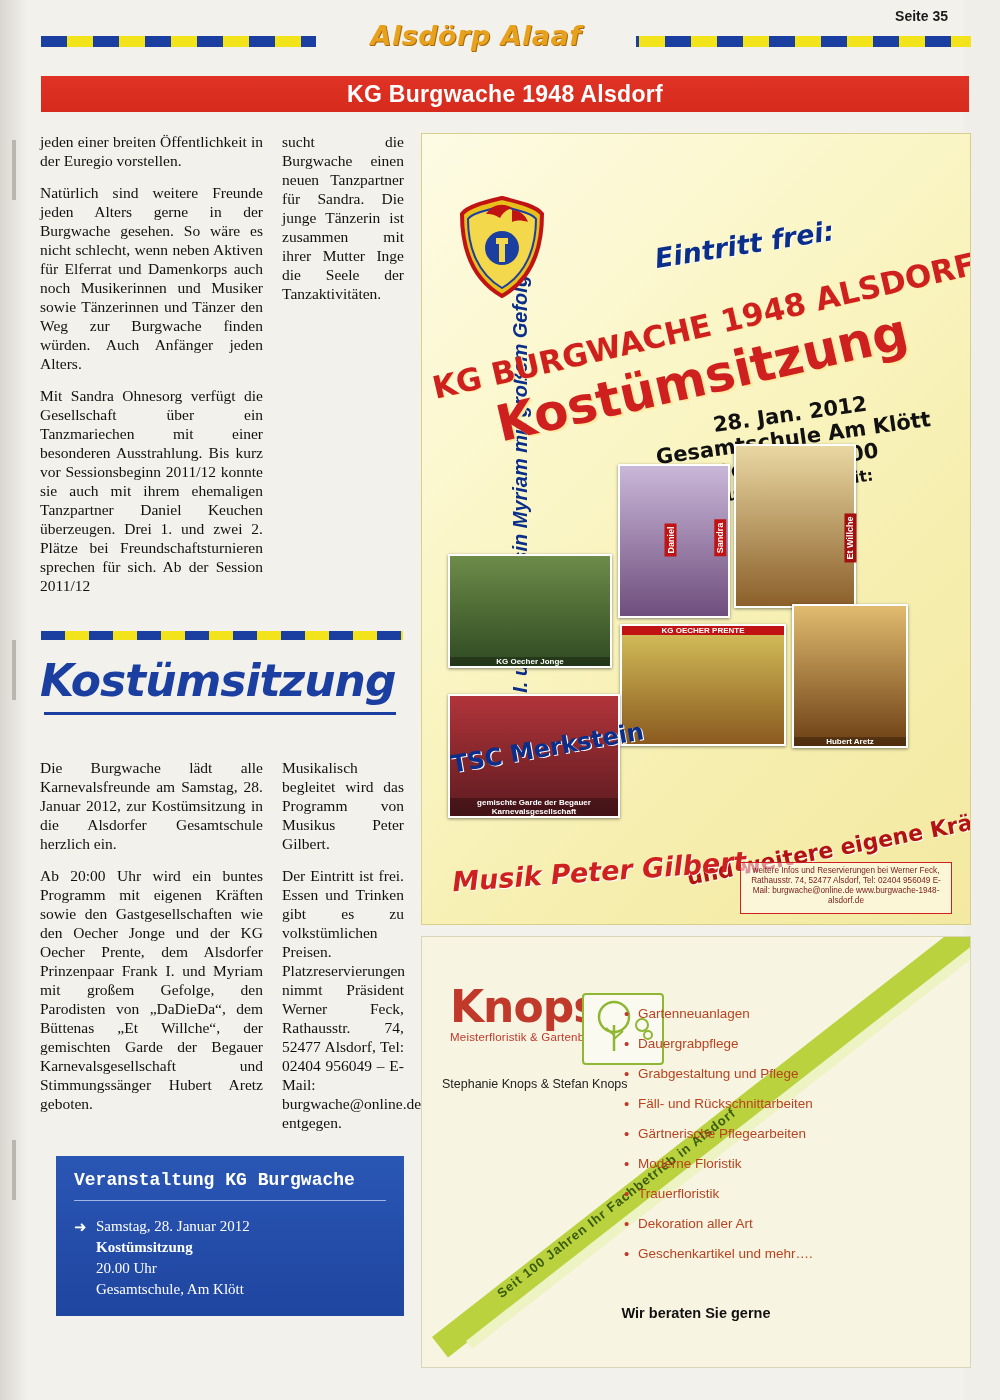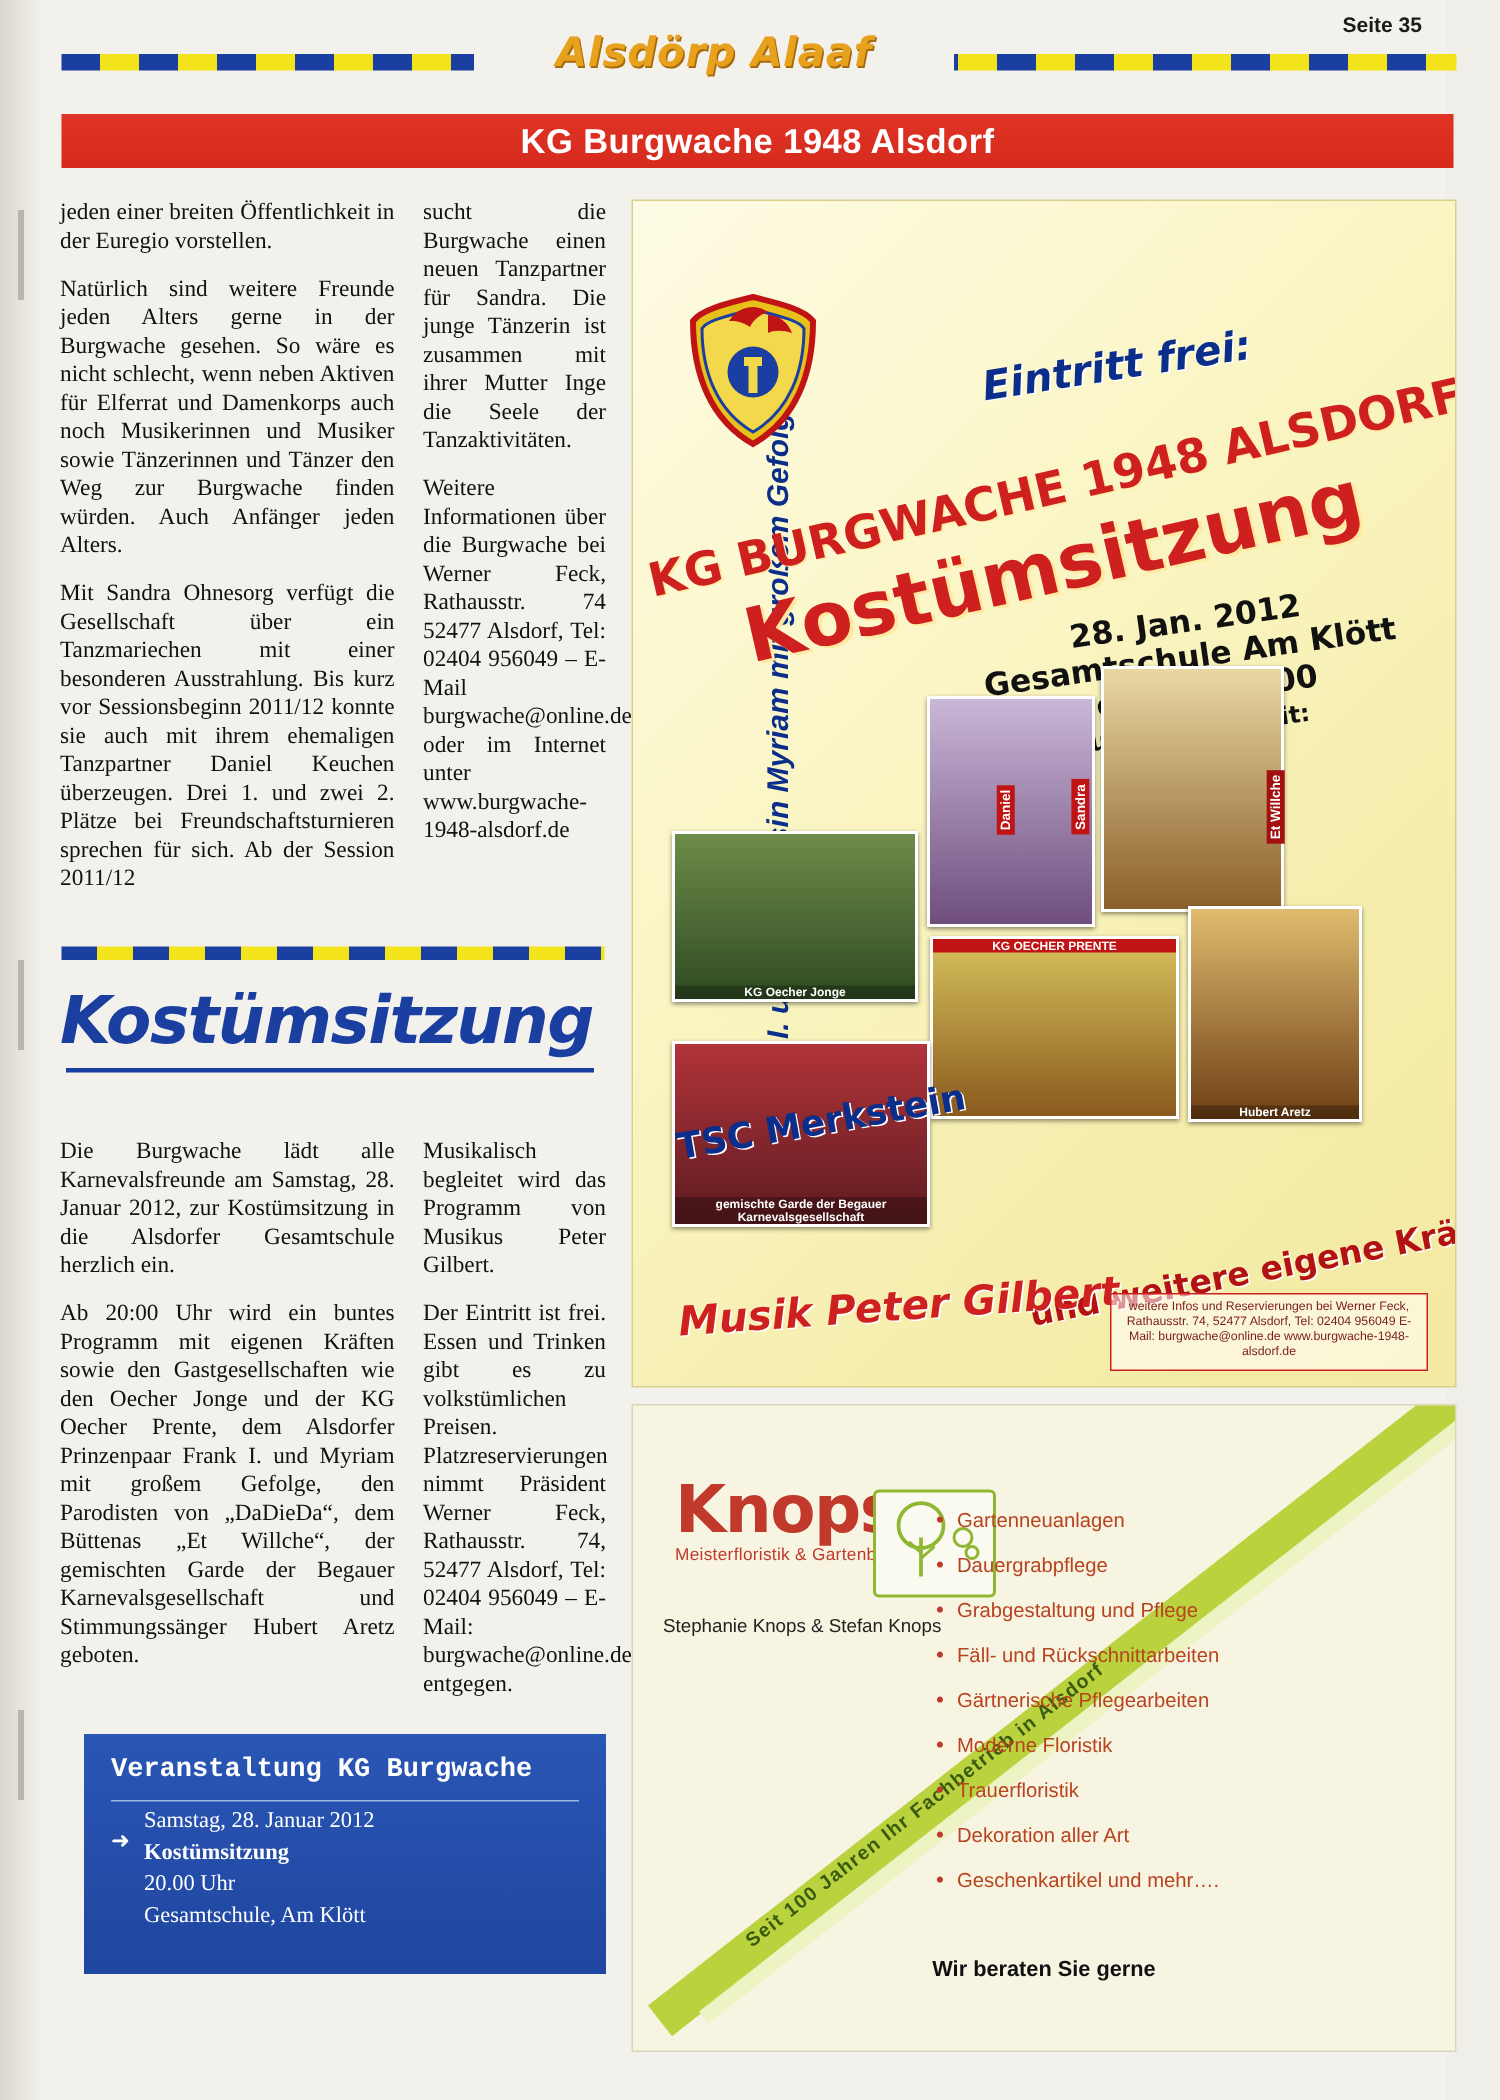--- a/index.html
+++ b/index.html
@@ -97,21 +97,21 @@
     font-family:Liberation Mono, monospace;
     font-weight:bold;font-size:18px;color:#fff;
   }
   .evbox-rule{
     position:absolute;left:18px;top:44px;width:312px;height:1px;background:#9db6e6;
   }
   .ev-arrow{
     position:absolute;left:18px;top:62px;color:#fff;font-size:15px;
   }
   .ev-lines{
-    position:absolute;left:40px;top:48px;width:300px;
+    position:absolute;left:40px;top:60px;width:300px;
     font-size:15px;line-height:21px;
   }
   .ev-lines .b{font-weight:bold;}
   
   .poster{
     position:absolute;left:421px;top:133px;width:548px;height:790px;
     background:linear-gradient(135deg,#fdfbe4 0%,#fbf6c8 35%,#f6eeae 70%,#f3e9a2 100%);
     border:1px solid #d9cf8a;
     overflow:hidden;
   }
@@ -306,21 +306,20 @@
   </div>
 
   <div class="col" id="c1">
     <p>jeden einer breiten Öffentlichkeit in der Euregio vorstellen.</p>
     <p>Natürlich sind weitere Freunde jeden Alters gerne in der Burgwache gesehen. So wäre es nicht schlecht, wenn neben Aktiven für Elferrat und Damenkorps auch noch Musikerinnen und Musiker sowie Tänzerinnen und Tänzer den Weg zur Burgwache finden würden. Auch Anfänger jeden Alters.</p>
     <p>Mit Sandra Ohnesorg verfügt die Gesellschaft über ein Tanzmariechen mit einer besonderen Ausstrahlung. Bis kurz vor Sessionsbeginn 2011/12 konnte sie auch mit ihrem ehemaligen Tanzpartner Daniel Keuchen überzeugen. Drei 1. und zwei 2. Plätze bei Freundschaftsturnieren sprechen für sich. Ab der Session 2011/12</p>
   </div>
 
   <div class="col" id="c2">
     <p>sucht die Burgwache einen neuen Tanzpartner für Sandra. Die junge Tänzerin ist zusammen mit ihrer Mutter Inge die Seele der Tanzaktivitäten.</p>
-    <p>Weitere Informationen über die Burgwache bei Werner Feck, Rathausstr. 74 52477 Alsdorf, Tel: 02404 956049 – E-Mail burgwache@online.de oder im Internet unter www.burgwache-1948-alsdorf.de</p>
   </div>
 
   <div class="ks-rule"></div>
   <div class="ks-title">Kostümsitzung</div>
   <div class="ks-underline"></div>
 
   <div class="col" id="c3">
     <p>Die Burgwache lädt alle Karnevalsfreunde am Samstag, 28. Januar 2012, zur Kostümsitzung in die Alsdorfer Gesamtschule herzlich ein.</p>
     <p>Ab 20:00 Uhr wird ein buntes Programm mit eigenen Kräften sowie den Gastgesellschaften wie den Oecher Jonge und der KG Oecher Prente, dem Alsdorfer Prinzenpaar Frank I. und Myriam mit großem Gefolge, den Parodisten von „DaDieDa“, dem Büttenas „Et Willche“, der gemischten Garde der Begauer Karnevalsgesellschaft und Stimmungssänger Hubert Aretz geboten.</p>
   </div>

